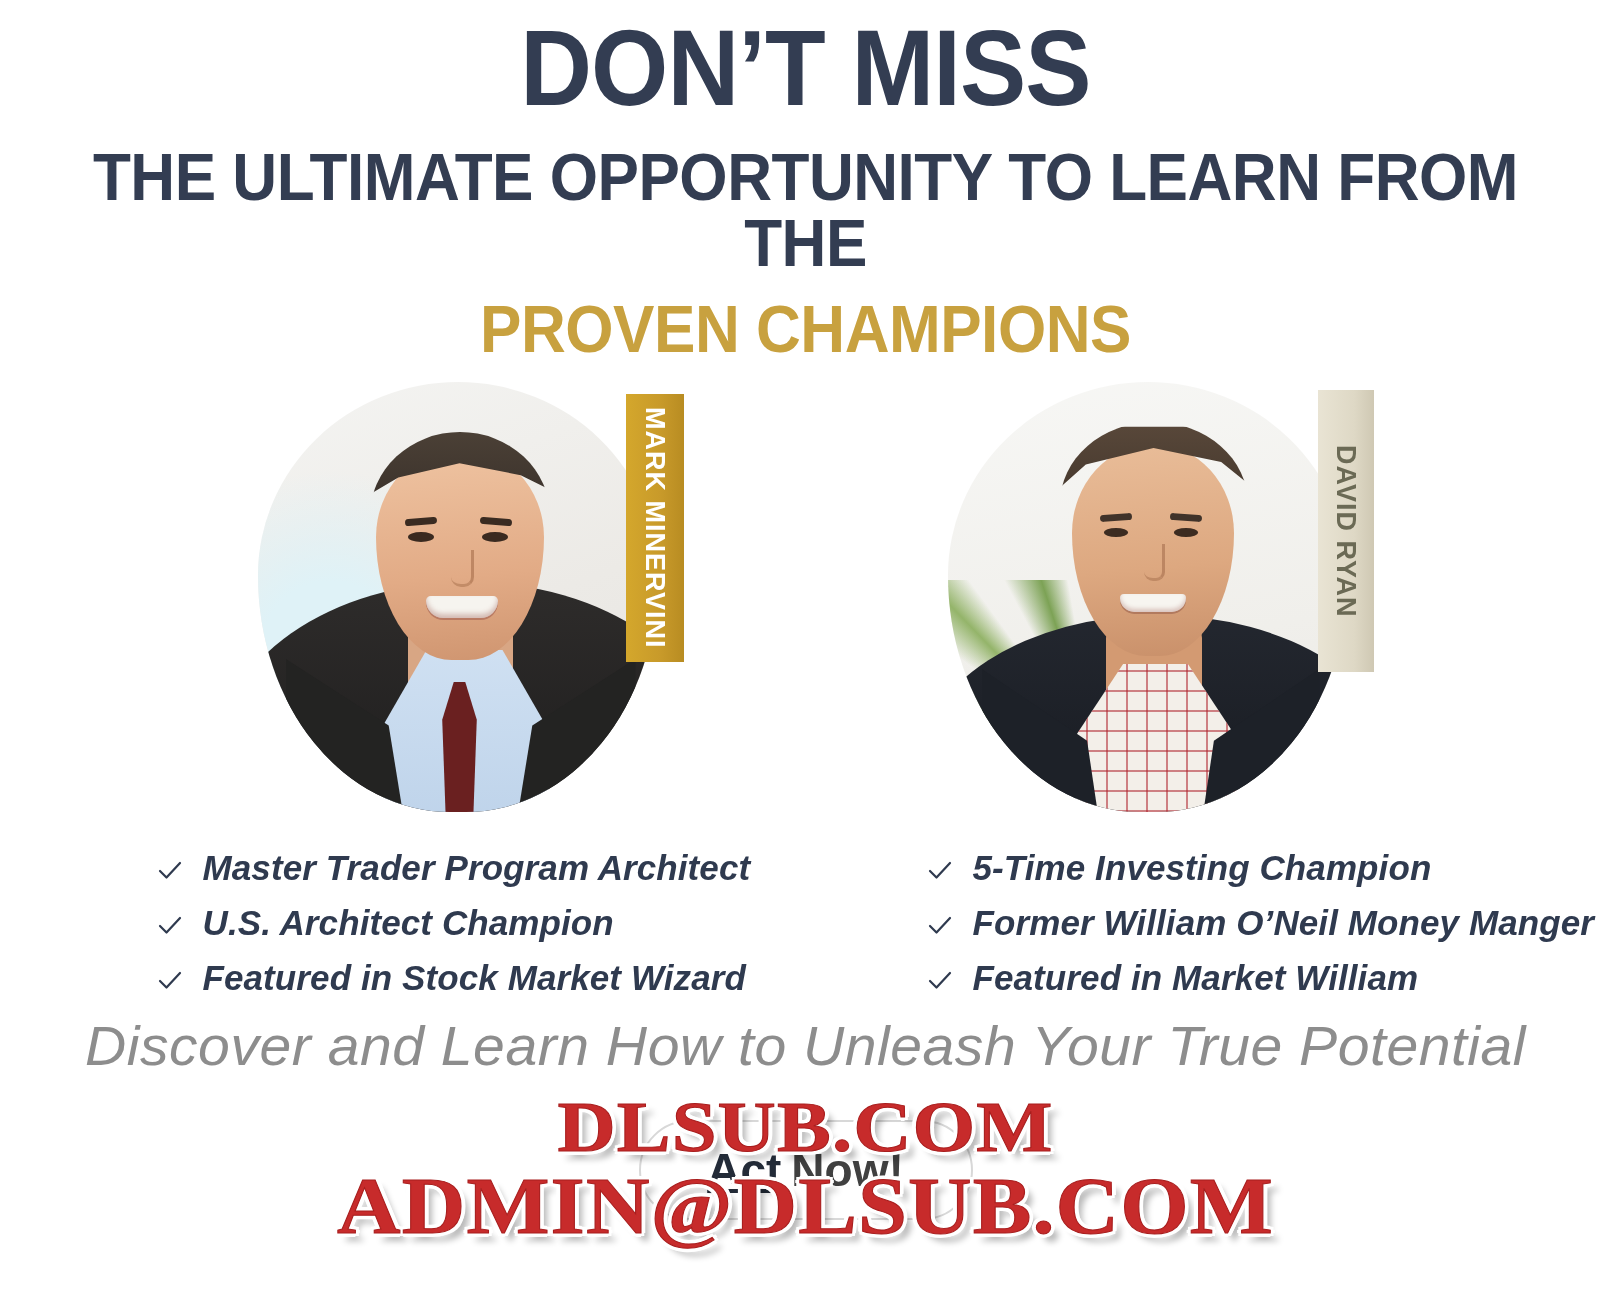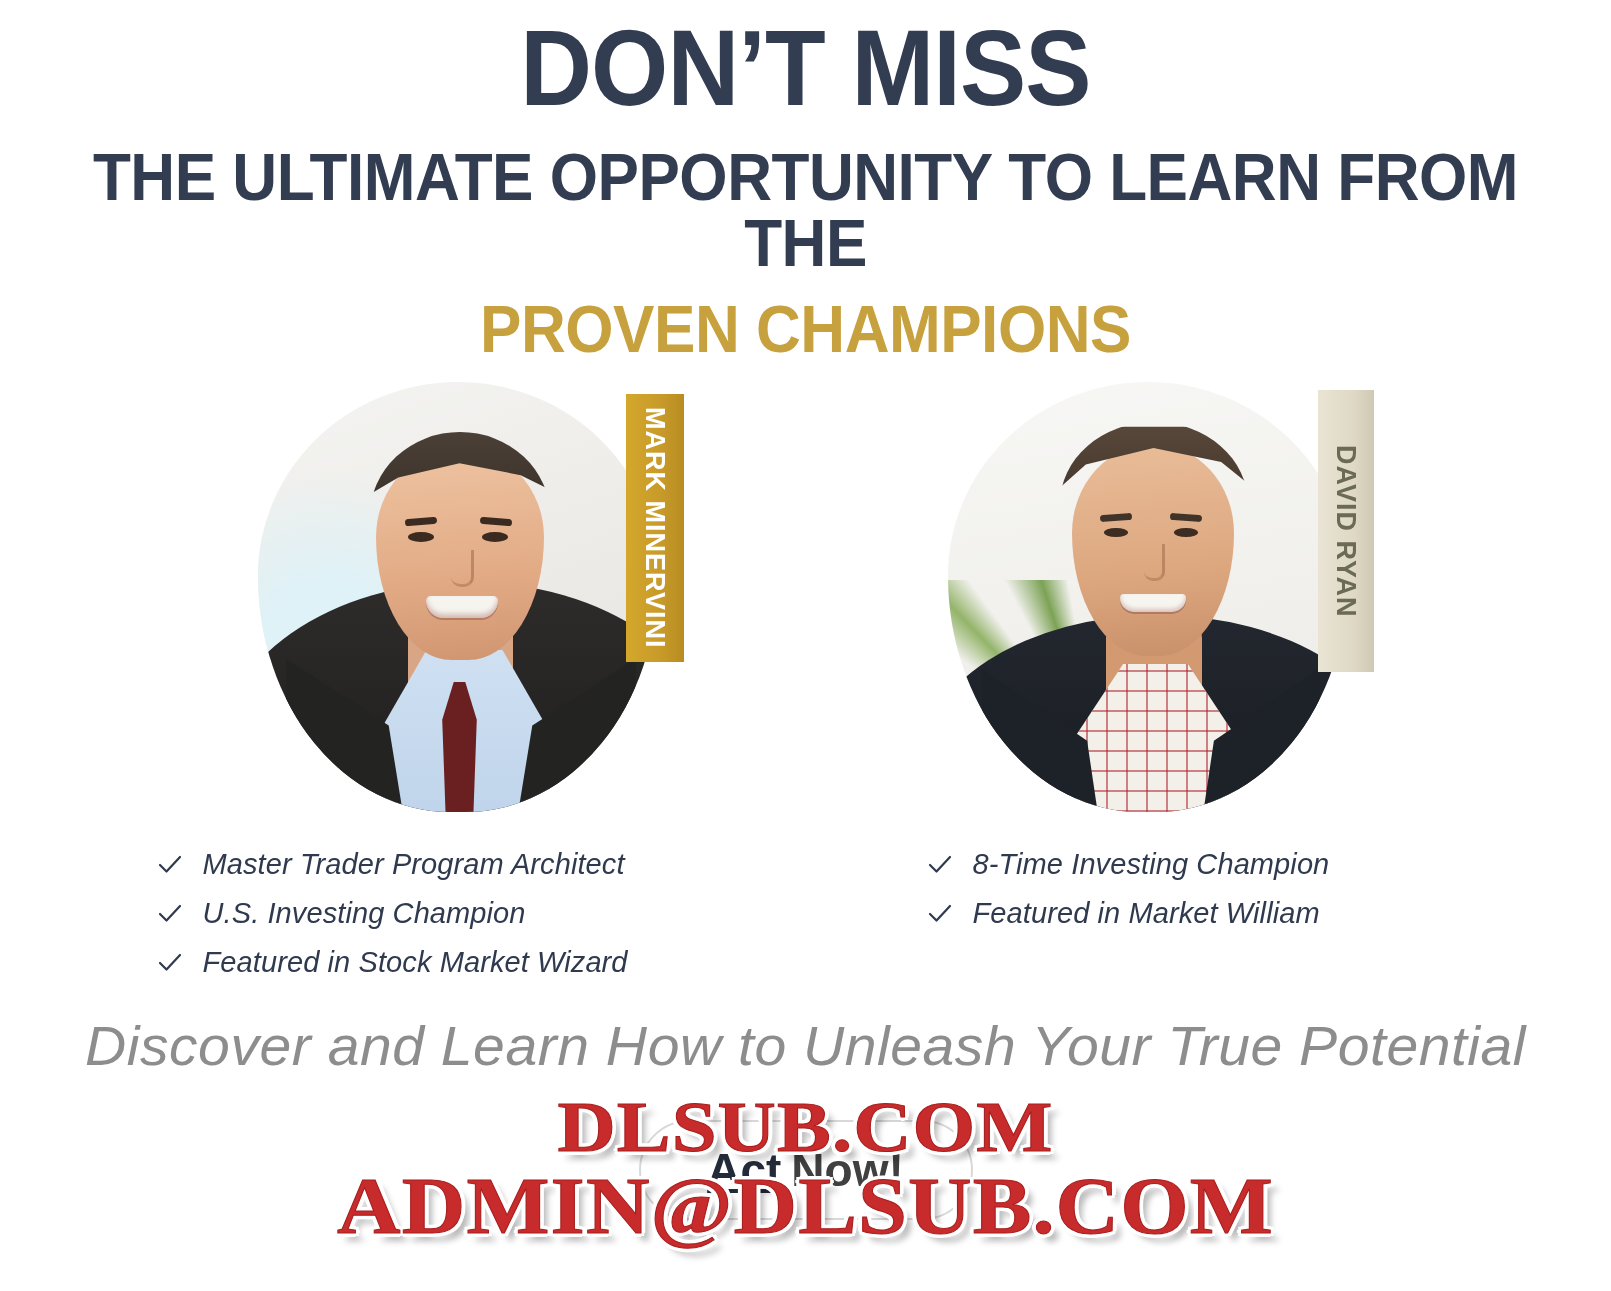--- a/index.html
+++ b/index.html
@@ -336,22 +336,22 @@
   .check {
     flex: 0 0 auto;
     width: 26px; height: 26px;
     position: relative;
     top: 4px;
   }
   .check svg { display: block; }
   .bullet-text {
     font-family: "Liberation Sans", sans-serif;
     font-style: italic;
-    font-weight: 400;
-    font-size: 29px;
+    font-weight: 700;
+    font-size: 35px;
     line-height: 1.0;
     color: #2F3A4F;
     letter-spacing: 0.1px;
     white-space: nowrap;
     margin-top: 8px;
   }
   .bullets.right .bullet { padding-left: 18px; }
 
   
   .tagline {
@@ -505,40 +505,48 @@
           </svg>
       </span>
       <span class="bullet-text">Master Trader Program Architect</span>
     </div>
     <div class="bullet">
       <span class="check">
         <svg width="26" height="26" viewBox="0 0 26 26">
             <path d="M3 13 L9.5 19.5 L23 5" fill="none" stroke="#2F3A4F" stroke-width="2.2" stroke-linecap="round" stroke-linejoin="round"></path>
           </svg>
       </span>
-      <span class="bullet-text">U.S. Investing Champion</span>
+      <span class="bullet-text">U.S. Architect Champion</span>
     </div>
     <div class="bullet">
       <span class="check">
         <svg width="26" height="26" viewBox="0 0 26 26">
             <path d="M3 13 L9.5 19.5 L23 5" fill="none" stroke="#2F3A4F" stroke-width="2.2" stroke-linecap="round" stroke-linejoin="round"></path>
           </svg>
       </span>
       <span class="bullet-text">Featured in Stock Market Wizard</span>
     </div>
   </div>
 
   <div class="bullets right">
     <div class="bullet">
       <span class="check">
         <svg width="26" height="26" viewBox="0 0 26 26">
             <path d="M3 13 L9.5 19.5 L23 5" fill="none" stroke="#2F3A4F" stroke-width="2.2" stroke-linecap="round" stroke-linejoin="round"></path>
           </svg>
       </span>
-      <span class="bullet-text">8-Time Investing Champion</span>
+      <span class="bullet-text">5-Time Investing Champion</span>
+    </div>
+    <div class="bullet">
+      <span class="check">
+        <svg width="26" height="26" viewBox="0 0 26 26">
+            <path d="M3 13 L9.5 19.5 L23 5" fill="none" stroke="#2F3A4F" stroke-width="2.2" stroke-linecap="round" stroke-linejoin="round"></path>
+          </svg>
+      </span>
+      <span class="bullet-text">Former William O’Neil Money Manger</span>
     </div>
     <div class="bullet">
       <span class="check">
         <svg width="26" height="26" viewBox="0 0 26 26">
             <path d="M3 13 L9.5 19.5 L23 5" fill="none" stroke="#2F3A4F" stroke-width="2.2" stroke-linecap="round" stroke-linejoin="round"></path>
           </svg>
       </span>
       <span class="bullet-text">Featured in Market William</span>
     </div>
   </div>

